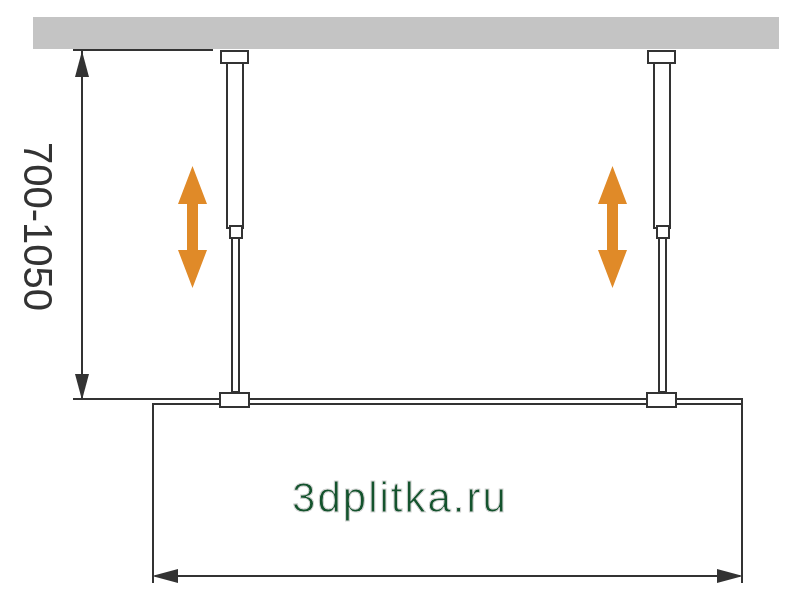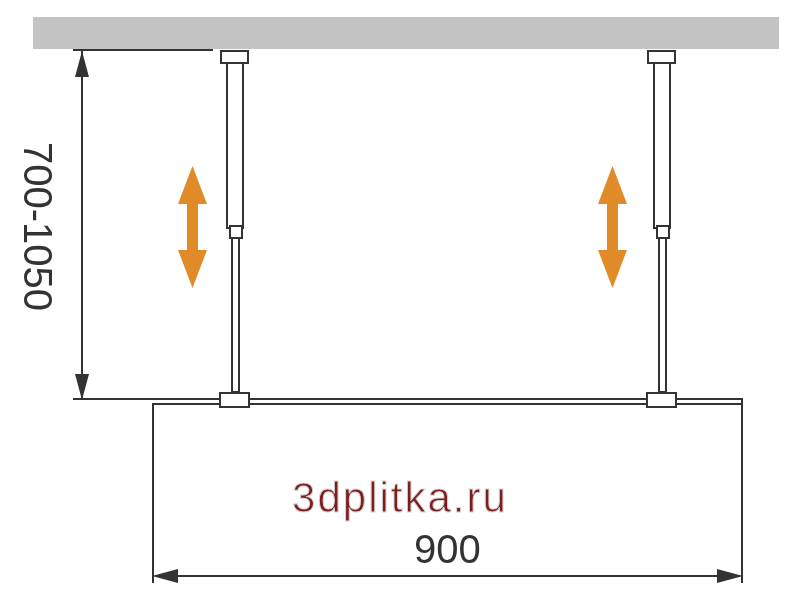--- a/index.html
+++ b/index.html
@@ -59,21 +59,21 @@
 
   
   .adjust-arrow { position: absolute; width: 29px; height: 122px; color: var(--accent-arrow); }
   .adjust-arrow.left  { left: 178px; top: 166px; }
   .adjust-arrow.right { left: 598px; top: 166px; }
 
   
   .watermark {
     position: absolute; left: 50%; top: 477px; transform: translateX(-50%);
     font-size: 42px; letter-spacing: 2px; line-height: 1;
-    color: #7f1d1d; -webkit-text-stroke: 1px var(--watermark);
+    color: #14532d; -webkit-text-stroke: 1px var(--watermark);
     white-space: nowrap;
   }
 </style>
 </head>
 <body>
 
 <div class="canvas">
 
   <div class="ceiling"></div>
   <div class="line top-ext"></div>
@@ -106,15 +106,14 @@
   <div class="line glass-right"></div>
 
   <div class="part clamp left"></div>
   <div class="part clamp right"></div>
 
   <div class="watermark">3dplitka.ru</div>
 
   <div class="line dim-hline"></div>
   <div class="arr arr-left"></div>
   <div class="arr arr-right"></div>
-  <div class="dim-label horizontal">900</div>
 
 </div>
 
 </body></html>

